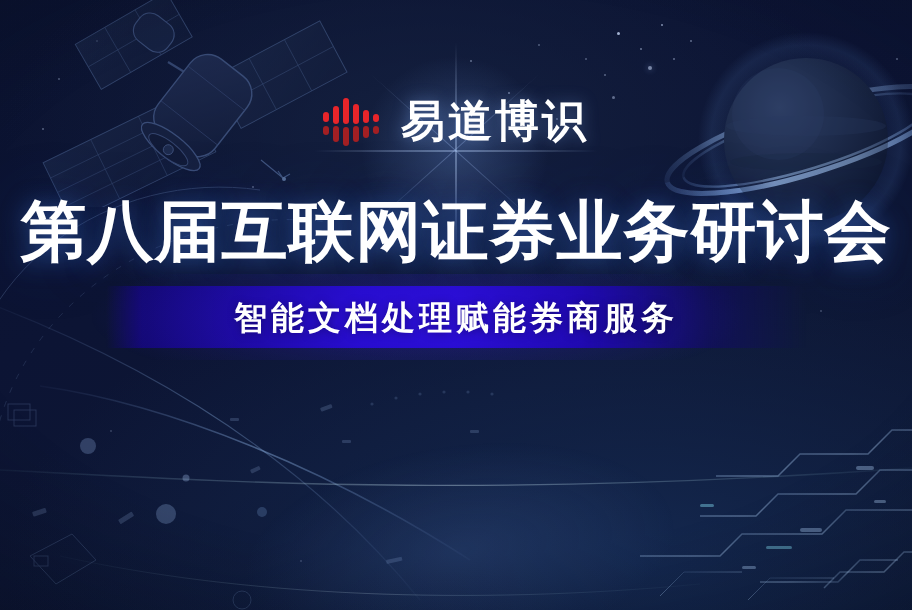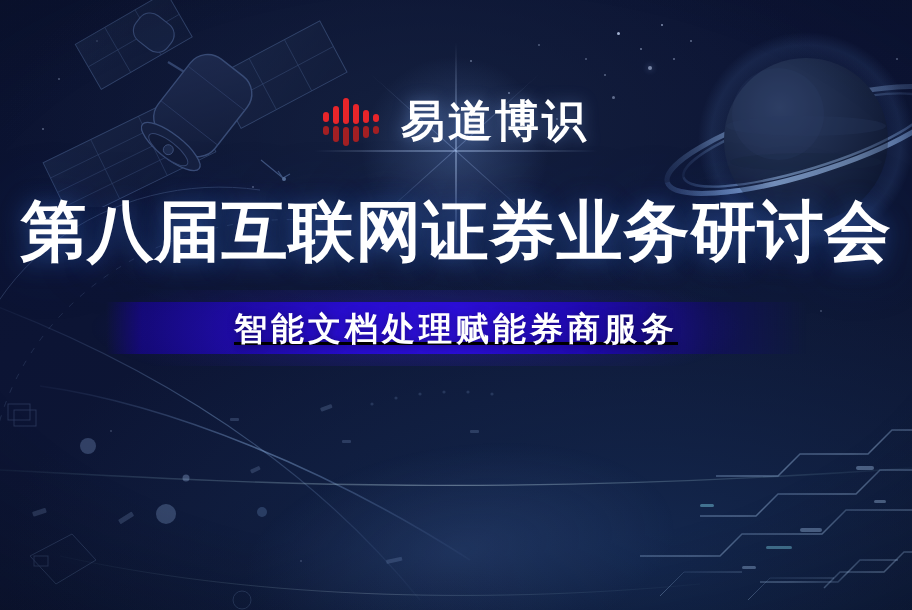--- a/index.html
+++ b/index.html
@@ -126,25 +126,24 @@
     letter-spacing:1px;
     line-height:1;
     white-space:nowrap;
     text-shadow:0 2px 22px rgba(60,110,200,.55), 0 0 60px rgba(40,80,170,.35);
     position:relative; z-index:6;
   }
 
   
   .subtitle-band {
     position:relative;
-    margin-top:38px;
-    width:700px; height:52px;
+    margin-top:22px;
+    width:700px; height:62px;
     display:flex; align-items:center; justify-content:center;
     z-index:6;
-    text-decoration:underline;
   }
   .subtitle-band::before {
     content:"";
     position:absolute; inset:0;
     background:linear-gradient(90deg,
        rgba(16,8,96,0)    0%,
        rgba(20,8,120,.92) 5%,
        #2208c9           36%,
        #2509cf           50%,
        #1b06a8           68%,

